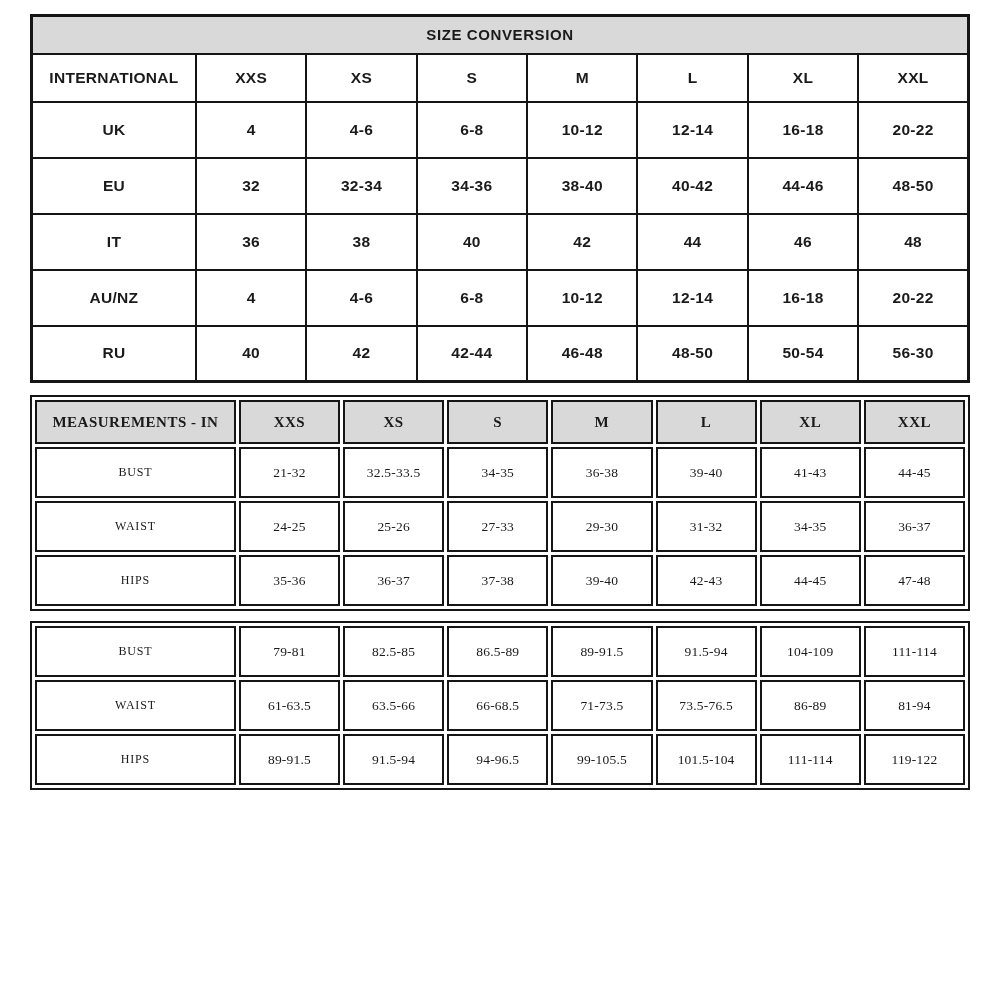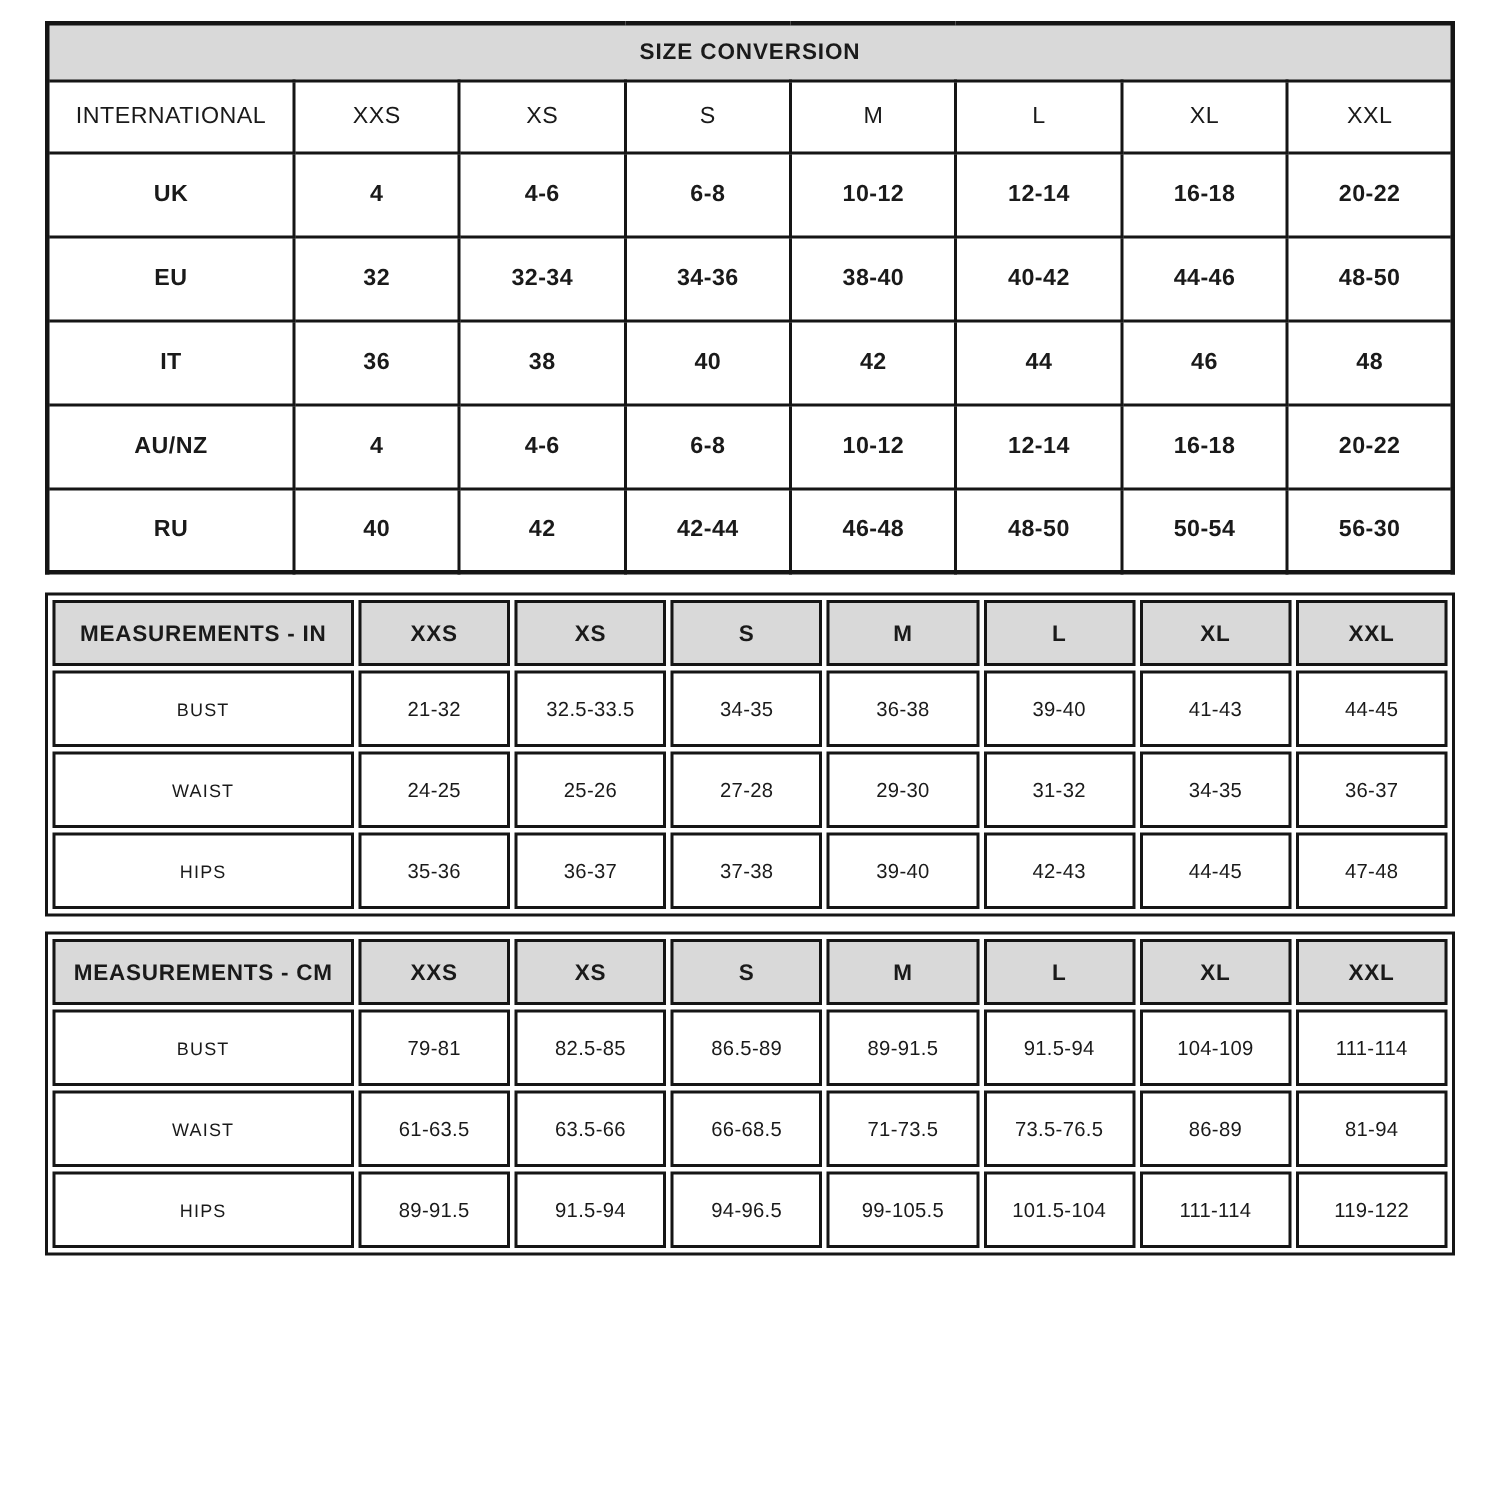--- a/index.html
+++ b/index.html
@@ -36,34 +36,35 @@
     font-size: 15.5px;
     letter-spacing: 0.3px;
   }
   table.conv td.banner {
     background: #d9d9d9;
     height: 38px;
     font-weight: 700;
     font-size: 15px;
     letter-spacing: 0.6px;
   }
-  table.conv tr.hrow td { height: 48px; }
+  table.conv tr.hrow td { height: 48px; font-weight: bold; }
   table.conv tr.drow td { height: 56px; font-weight: bold; }
 
   
   .mwrap {
     border: 2px solid #151515;
     background: #ffffff;
     padding: 0;
   }
   table.meas {
     width: 100%;
     border-collapse: separate;
     border-spacing: 3px;
     table-layout: fixed;
+    font-family: Liberation Serif, serif;
   }
   table.meas td {
     border: 2px solid #151515;
     text-align: center;
     vertical-align: middle;
   }
   table.meas td.hcell {
     background: #d9d9d9;
     font-weight: 700;
     font-size: 15px;
@@ -201,21 +202,21 @@
             <td class="dcell">34-35</td>
             <td class="dcell">36-38</td>
             <td class="dcell">39-40</td>
             <td class="dcell">41-43</td>
             <td class="dcell">44-45</td>
           </tr>
           <tr>
             <td class="dcell rlabel">WAIST</td>
             <td class="dcell">24-25</td>
             <td class="dcell">25-26</td>
-            <td class="dcell">27-28</td>
+            <td class="dcell">27-33</td>
             <td class="dcell">29-30</td>
             <td class="dcell">31-32</td>
             <td class="dcell">34-35</td>
             <td class="dcell">36-37</td>
           </tr>
           <tr>
             <td class="dcell rlabel">HIPS</td>
             <td class="dcell">35-36</td>
             <td class="dcell">36-37</td>
             <td class="dcell">37-38</td>
@@ -237,30 +238,20 @@
         <col style="width:11.13%">
           <col style="width:11.13%">
           <col style="width:11.13%">
         <col style="width:11.13%">
           <col style="width:11.13%">
           <col style="width:11.13%">
         <col style="width:11.12%">
       </colgroup>
       <tbody>
           <tr>
-            <td class="hcell">MEASUREMENTS - CM</td>
-            <td class="hcell">XXS</td>
-            <td class="hcell">XS</td>
-            <td class="hcell">S</td>
-            <td class="hcell">M</td>
-            <td class="hcell">L</td>
-            <td class="hcell">XL</td>
-            <td class="hcell">XXL</td>
-          </tr>
-          <tr>
             <td class="dcell rlabel">BUST</td>
             <td class="dcell">79-81</td>
             <td class="dcell">82.5-85</td>
             <td class="dcell">86.5-89</td>
             <td class="dcell">89-91.5</td>
             <td class="dcell">91.5-94</td>
             <td class="dcell">104-109</td>
             <td class="dcell">111-114</td>
           </tr>
           <tr>

